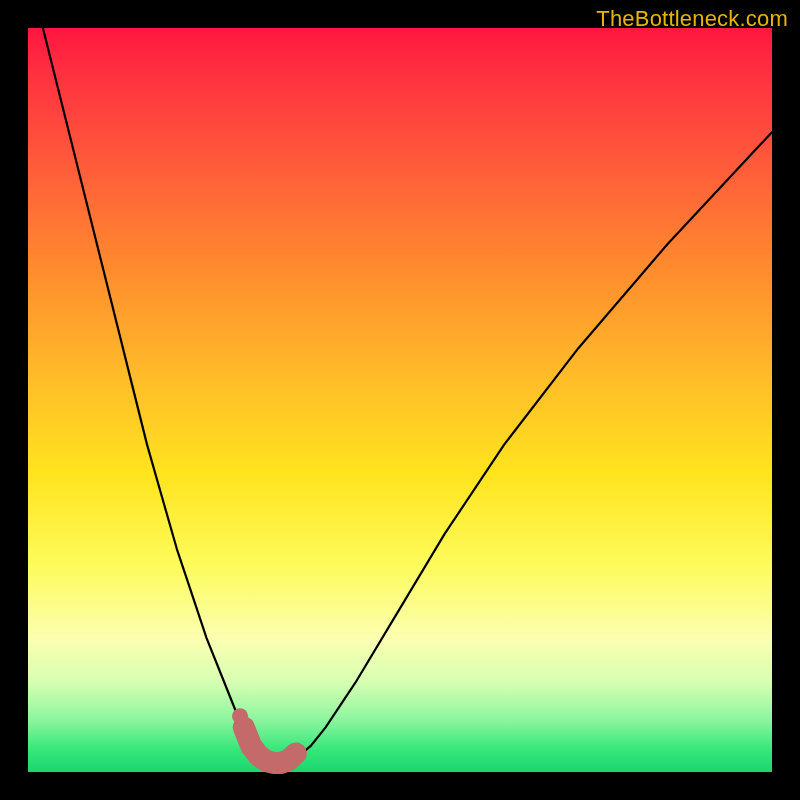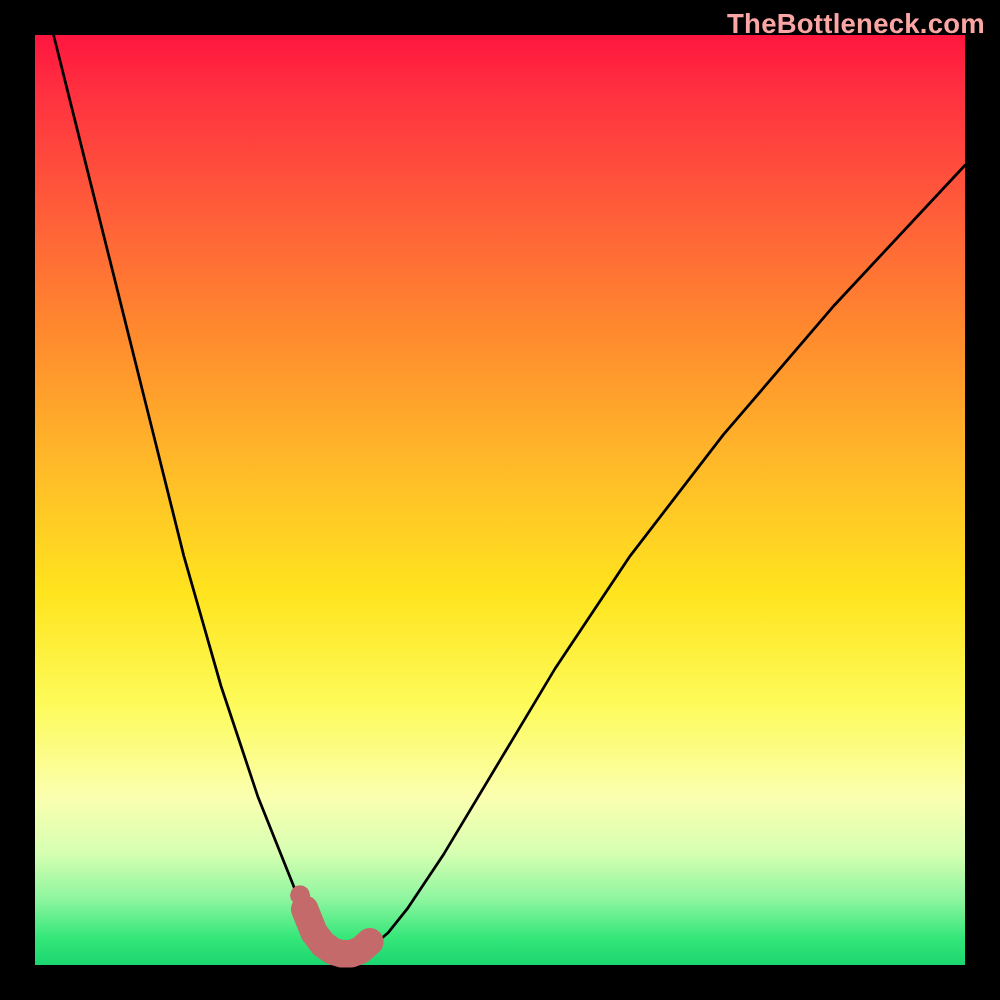--- a/index.html
+++ b/index.html
@@ -29,24 +29,24 @@
       #d6ffb2 88%,
       #8cf59e 93%,
       #36e77a 97%,
       #1ad66f 100%
     );
   }
   .watermark {
     position: absolute;
     top: 6px;
     right: 12px;
-    color: #fca5a5;
+    color: #eab308;
     font-size: 22px;
     letter-spacing: 0.2px;
-    font-weight: 700;
+    font-weight: 400;
     user-select: none;
   }
   svg.curve {
     position: absolute;
     left: 0;
     top: 0;
     width: 744px;
     height: 744px;
     overflow: visible;
   }

